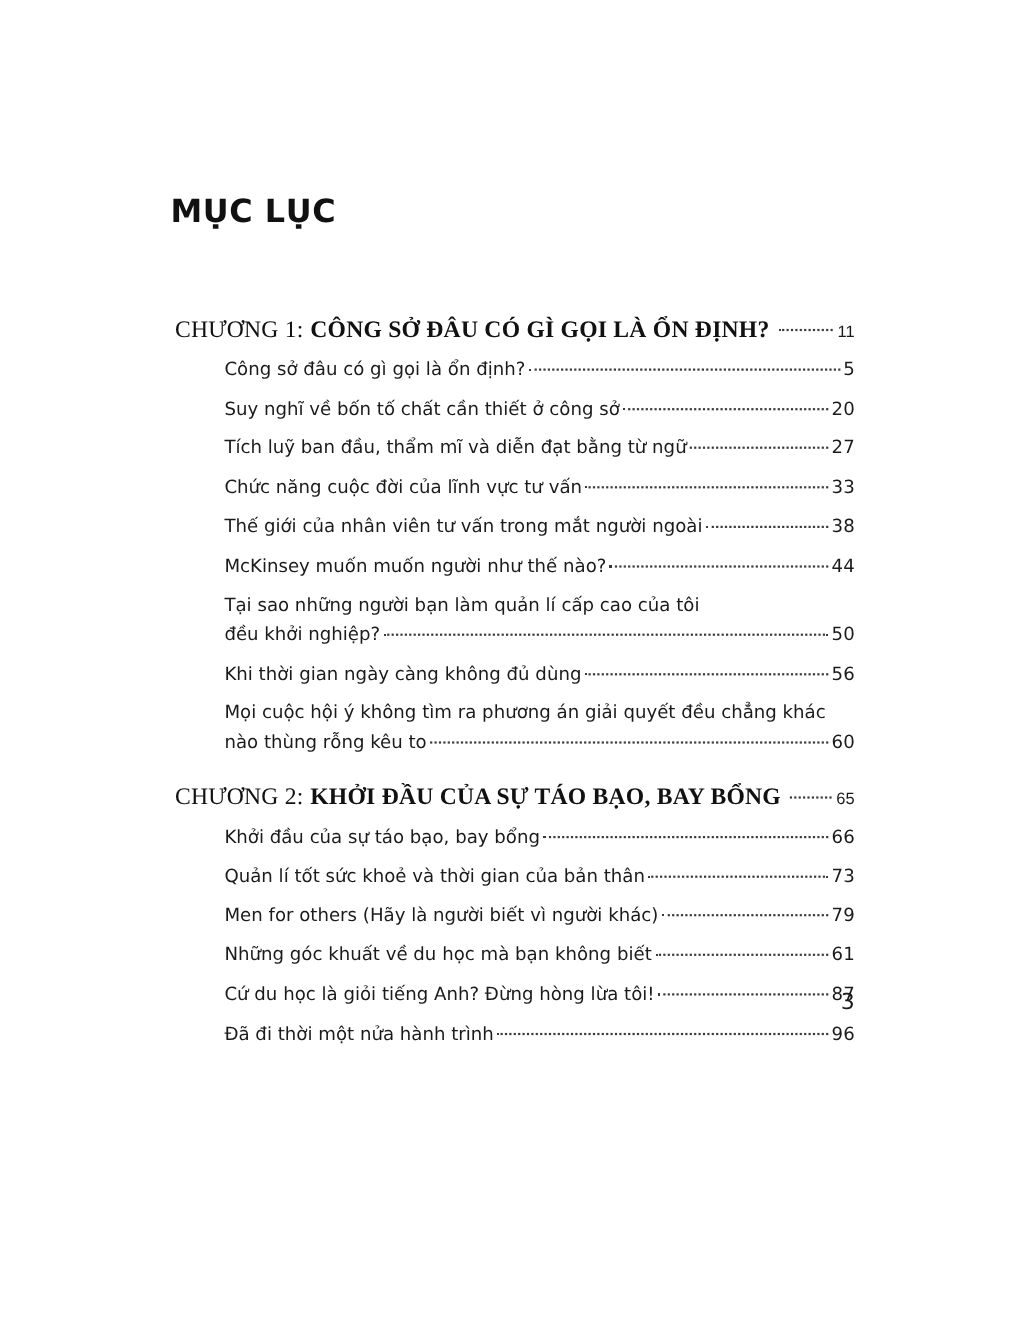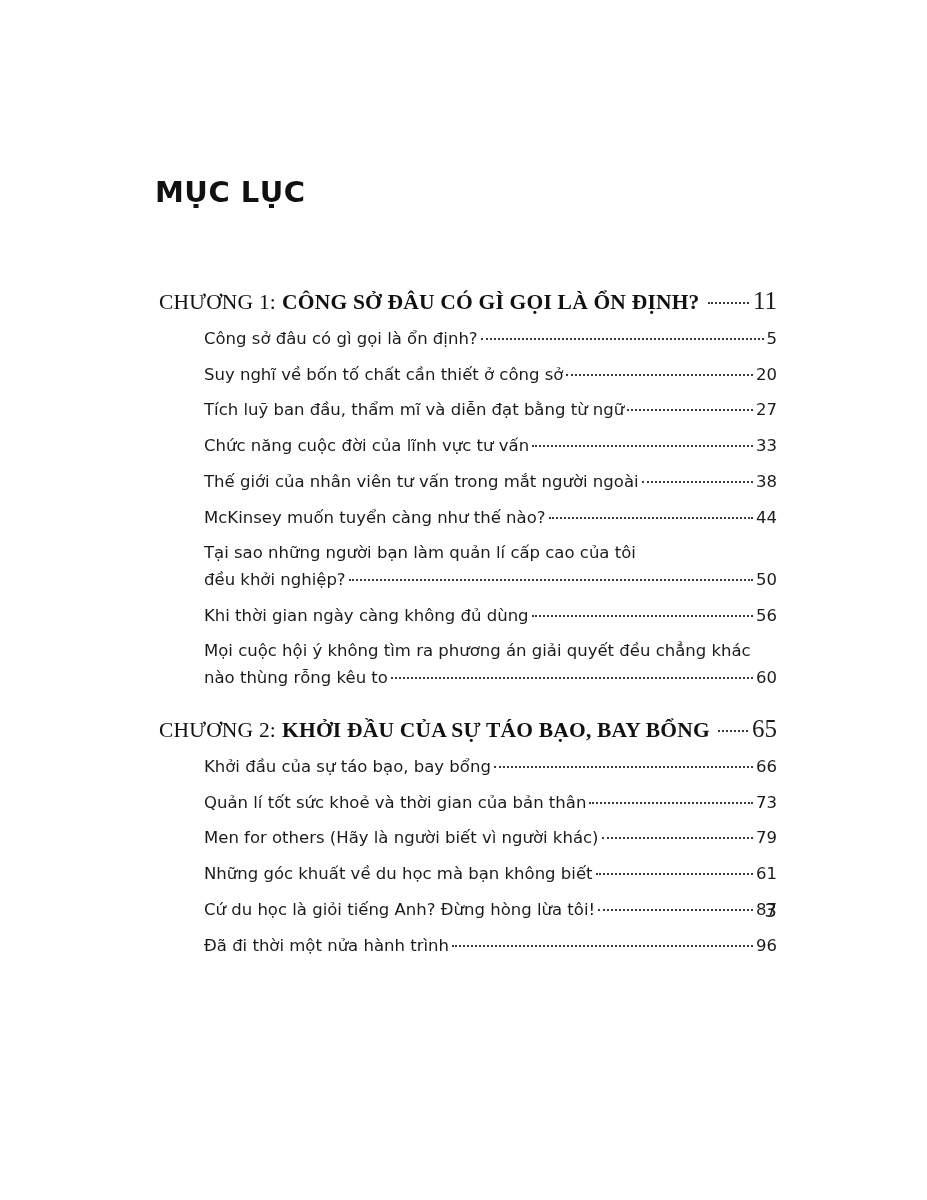--- a/index.html
+++ b/index.html
@@ -78,22 +78,22 @@
     transform: translateY(-5px);
     margin: 0 4px 0 8px;
   }
   .pg {
     flex: 0 0 auto;
     font-family: "DejaVu Sans", sans-serif;
     font-size: 16.5px;
     color: #1b1b1b;
   }
   .chapter-heading .pg {
-    font-family: Liberation Serif, serif;
-    font-size: 25px;
+    font-family: Liberation Sans, sans-serif;
+    font-size: 15px;
   }
   
   .entry.multiline {
     display: block;
     padding-left: 49px;
   }
   .entry.multiline .line1 {
     display: block;
   }
   .entry.multiline .lastline {
@@ -154,21 +154,21 @@
       <span class="pg">33</span>
     </div>
 
     <div class="entry">
       <span class="etext">Thế giới của nhân viên tư vấn trong mắt người ngoài</span>
       <span class="dots"></span>
       <span class="pg">38</span>
     </div>
 
     <div class="entry">
-      <span class="etext">McKinsey muốn tuyển càng như thế nào?</span>
+      <span class="etext">McKinsey muốn muốn người như thế nào?</span>
       <span class="dots"></span>
       <span class="pg">44</span>
     </div>
 
     <div class="entry multiline">
       <span class="line1">Tại sao những người bạn làm quản lí cấp cao của tôi</span>
       <span class="lastline">
         <span class="etext">đều khởi nghiệp?</span>
         <span class="dots"></span>
         <span class="pg">50</span>

